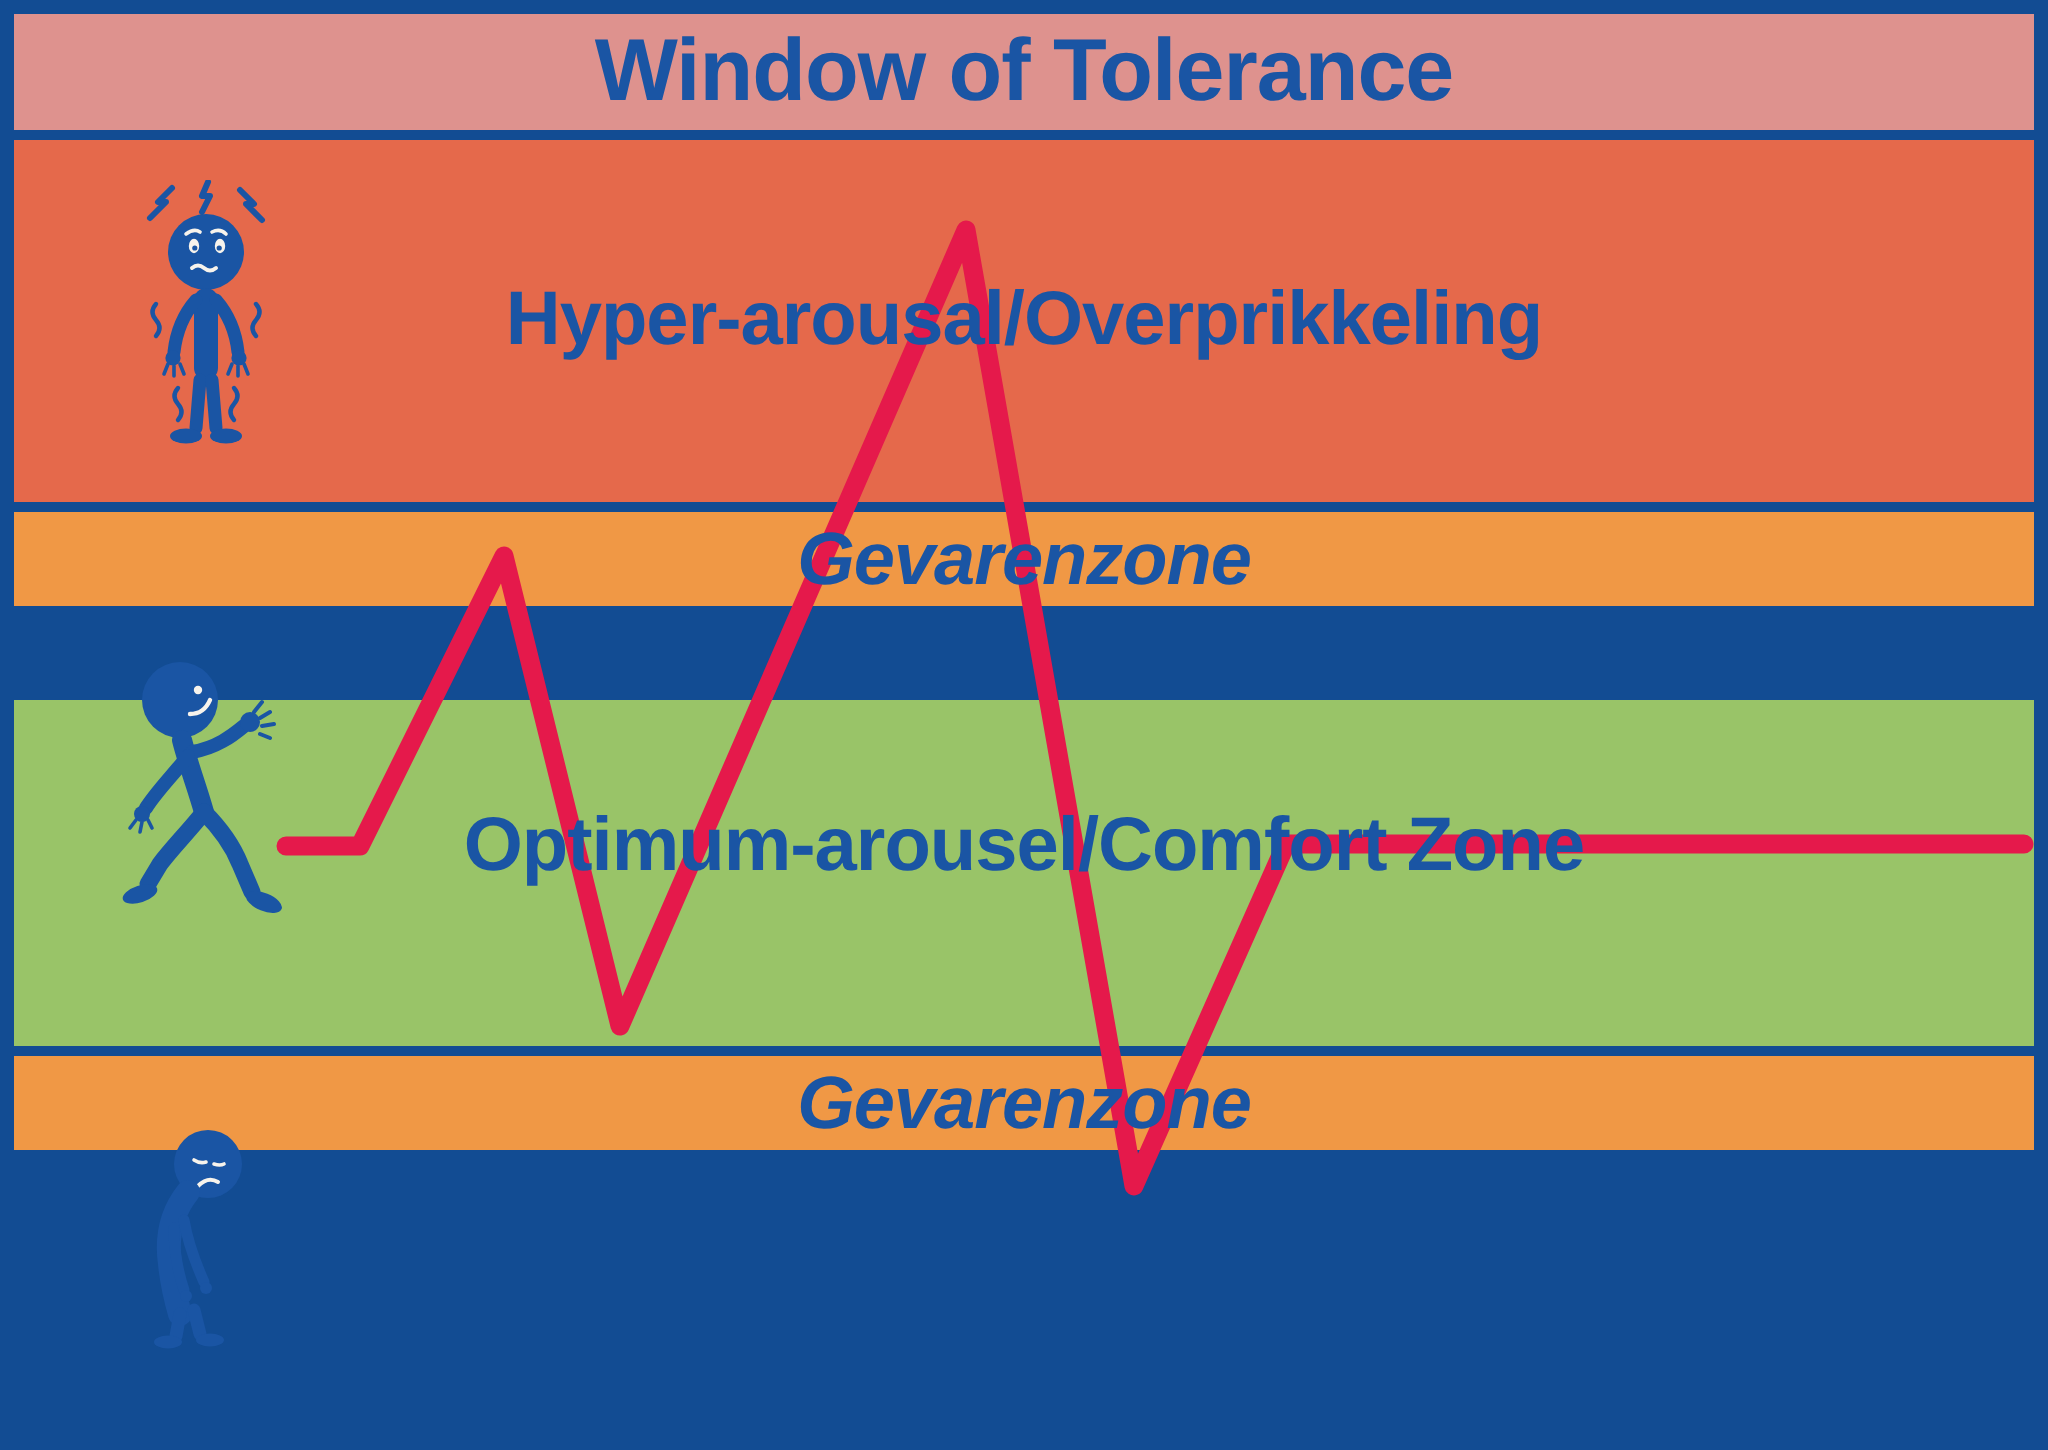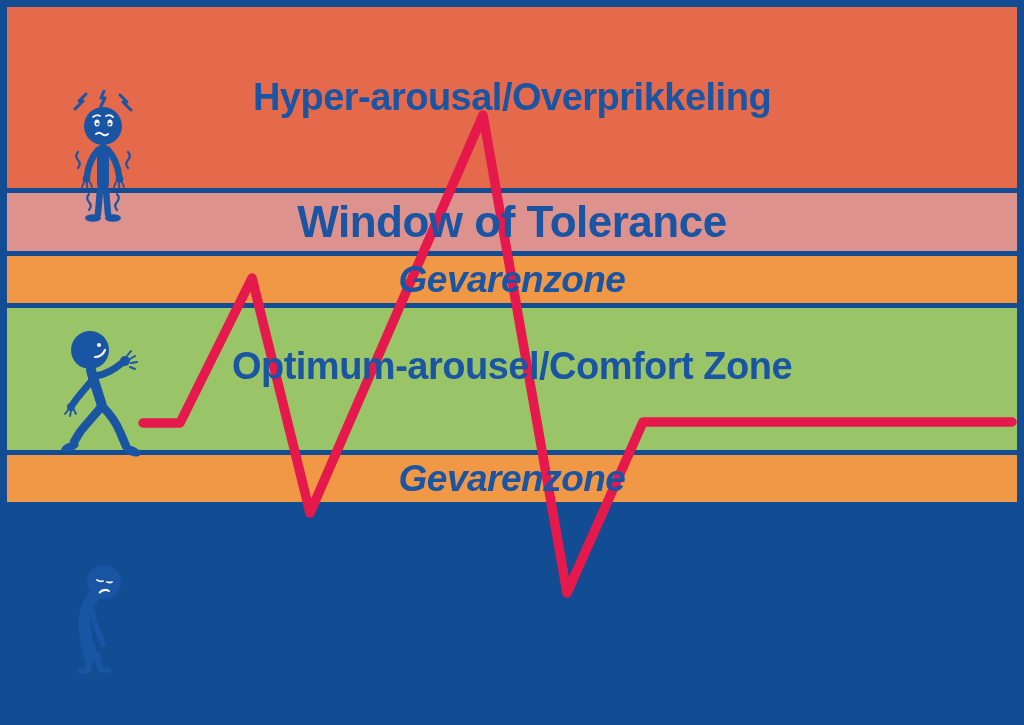--- a/index.html
+++ b/index.html
@@ -14,21 +14,21 @@
     overflow:hidden;
   }
   .band {
     position:relative;
     display:flex; align-items:center; justify-content:center;
     flex:0 0 auto;
   }
   .band-header  { height:58px;  background:var(--header-pink,#DE928E); }
   .band-hyper   { height:181px; background:var(--hyper-red-orange,#E5694B); }
   .band-danger  { height:47px;  background:var(--danger-orange,#F09845); }
-  .band-optimum { height:142px; background:var(--optimum-green,#99C468); }
+  .band-optimum { height:173px; background:var(--optimum-green,#99C468);margin-top:42px; }
   .band-hypo    { height:174px; background:var(--hypo-light-blue,#6FCAF1); }
 
   .title {
     font-size:44px; font-weight:bold; letter-spacing:-0.5px;
     color:var(--text-blue,#1A55A4);
     position:relative; z-index:2;
   }
   .band-label {
     font-size:38px; font-weight:bold; letter-spacing:-0.5px;
     color:var(--text-blue,#1A55A4);
@@ -70,26 +70,26 @@
 </style>
 </head>
 <body>
 
 <div class="poster">
 
   <svg class="line-overlay" viewBox="0 0 1024 725">
     <polyline class="arousal-line" points="143,423 180,423 252,278 310,513 483,115 567,593 643,422 1012,422"></polyline>
   </svg>
 
+  <div class="band band-header">
+    <div class="title">Window of Tolerance</div>
+  </div>
+
   <div class="band band-hyper">
     <div class="band-label">Hyper-arousal/Overprikkeling</div>
-  </div>
-
-  <div class="band band-header">
-    <div class="title">Window of Tolerance</div>
   </div>
 
   <div class="band band-danger">
     <div class="band-label danger-label">Gevarenzone</div>
   </div>
 
   <div class="band band-optimum">
     <div class="band-label">Optimum-arousel/Comfort Zone</div>
   </div>
 

